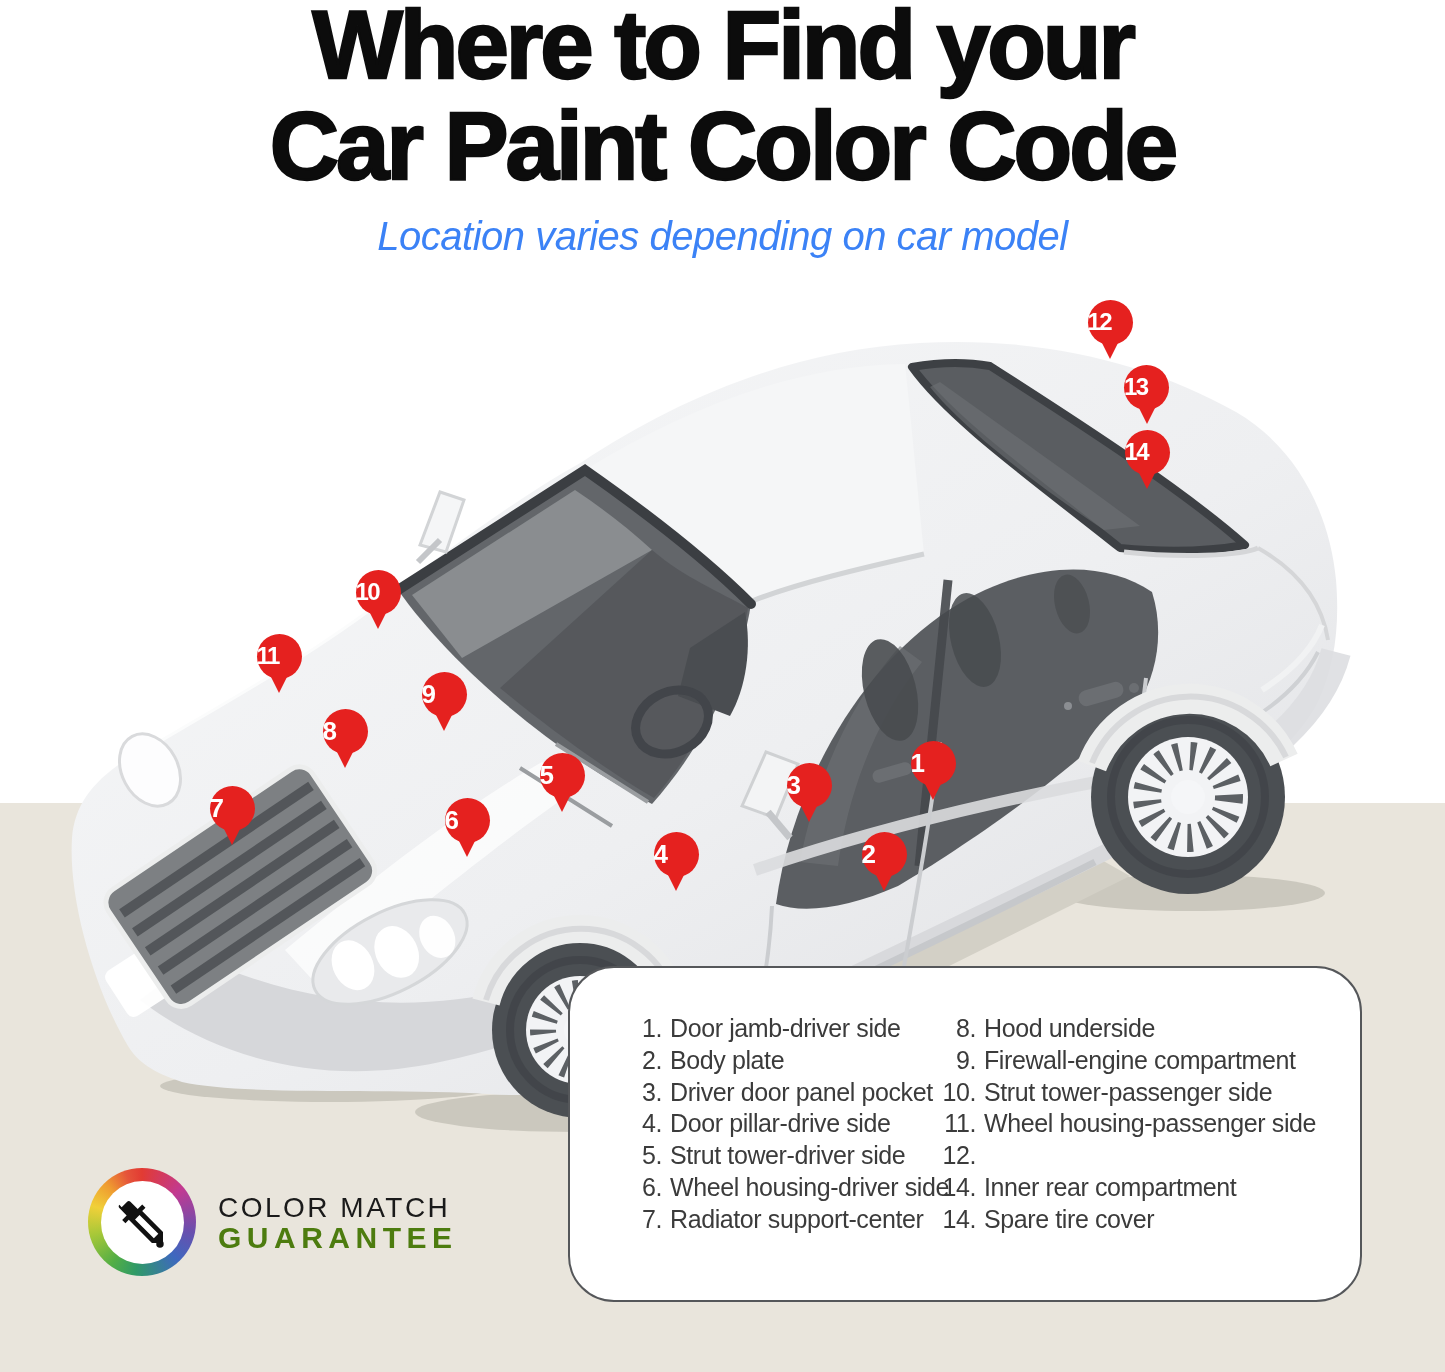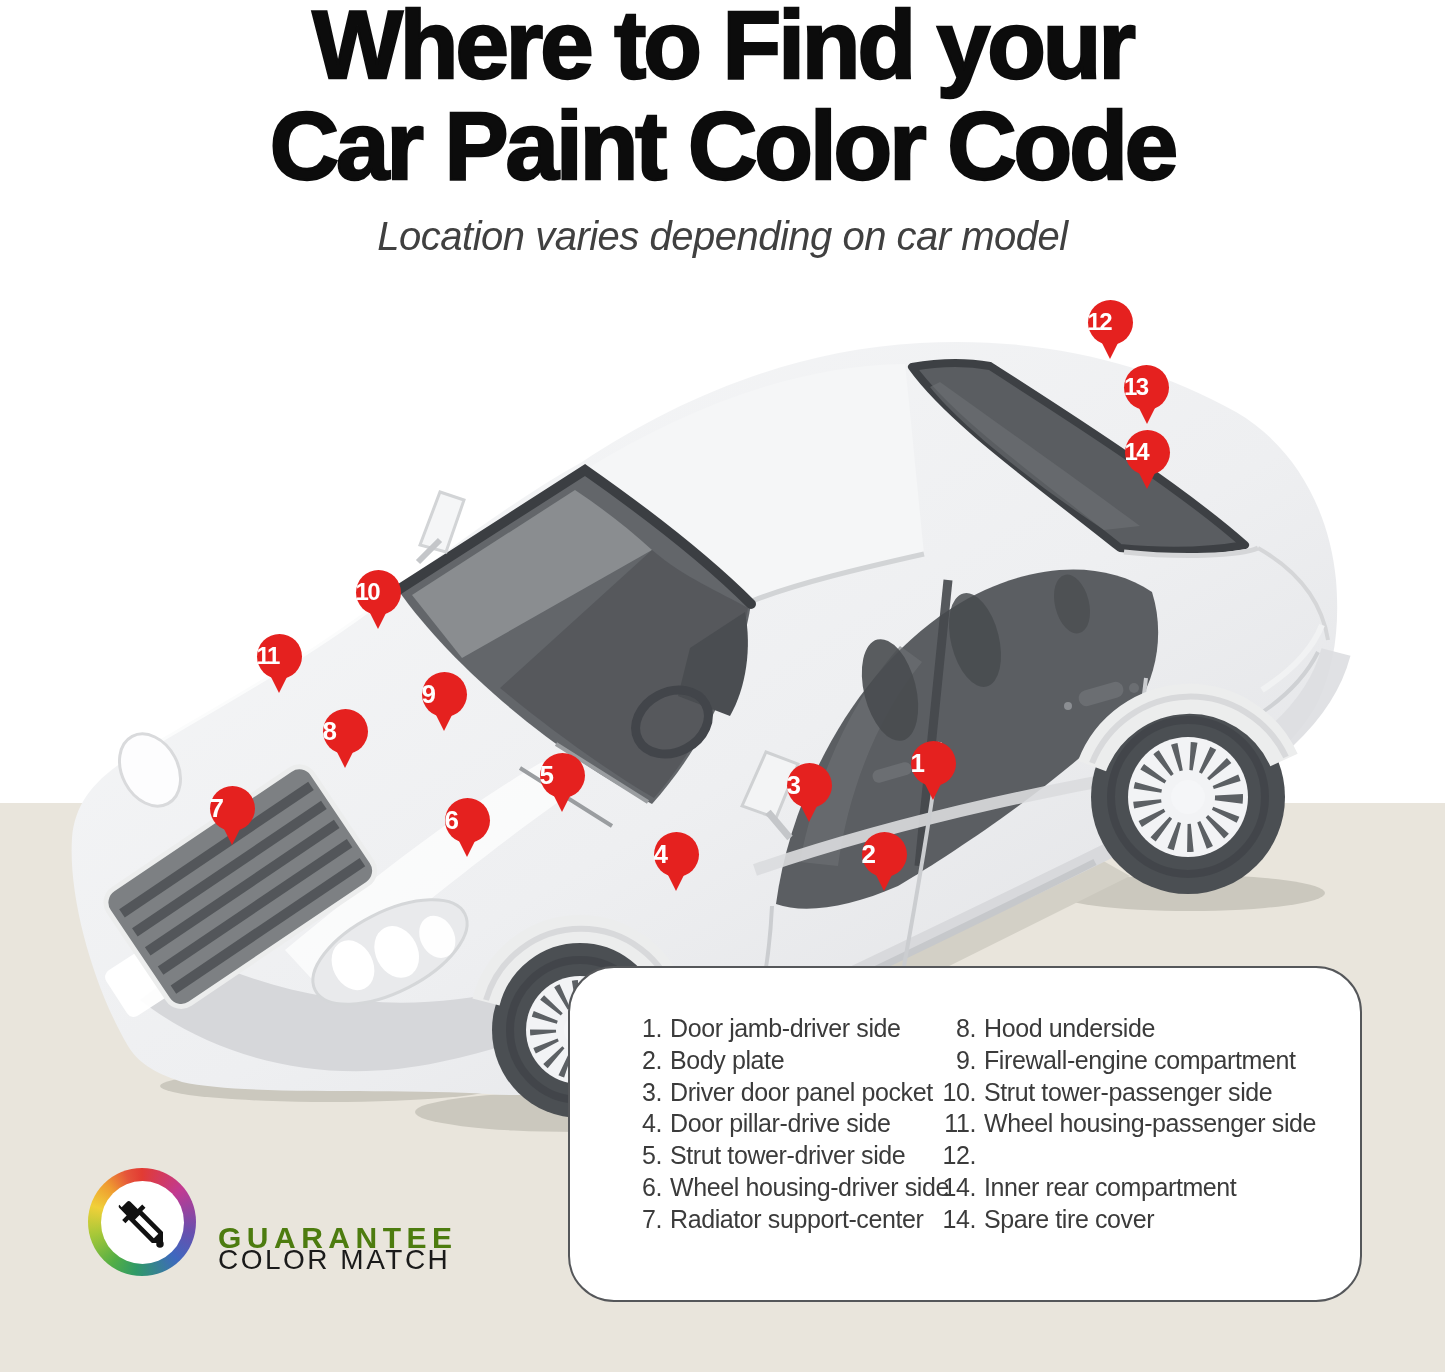--- a/index.html
+++ b/index.html
@@ -20,21 +20,21 @@
   .title {
     margin-top:-6px;
     font-size:96px; line-height:101px; font-weight:900;
     letter-spacing:-3px; color:var(--title-black,#0c0c0c);
     -webkit-text-stroke:2.4px var(--title-black,#0c0c0c);
   }
   .title span { display:block; }
   .subtitle {
     margin-top:18px;
     font-size:40px; font-style:italic; font-weight:400;
-    color:#404040; letter-spacing:-0.5px;
+    color:#3b82f6; letter-spacing:-0.5px;
   }
 
   
   .pins { position:absolute; left:0; top:0; width:1445px; height:1372px; z-index:4; }
   .pin {
     position:absolute; width:45px; height:45px; border-radius:50%;
     background:var(--pin-red,#e5211f); color:#ffffff;
     display:flex; align-items:center; justify-content:flex-start;
     font-weight:700; font-size:26px;
   }
@@ -73,21 +73,21 @@
     background:conic-gradient(from 0deg,
       #e23b33, #c13a92 14%, #6a4fae 28%, #3e68bf 38%, #2f9a67 52%,
       #53ae45 60%, #a8c838 71%, #f0d039 80%, #ef9c30 88%, #e5543a 95%, #e23b33 100%);
     display:flex; align-items:center; justify-content:center;
   }
   .wheel-inner {
     width:83px; height:83px; border-radius:50%; background:#ffffff;
     display:flex; align-items:center; justify-content:center;
   }
   .badge-t1 {
-    position:absolute; left:218px; top:1244px;
+    position:absolute; left:218px; top:1192px;
     font-size:28px; letter-spacing:2.5px; color:#1a1a1a; font-weight:400;
     white-space:nowrap;
   }
   .badge-t2 {
     position:absolute; left:218px; top:1221px;
     font-size:30px; letter-spacing:5.5px; color:#4d7c0f; font-weight:800;
     white-space:nowrap;
   }
 </style>
 </head>

